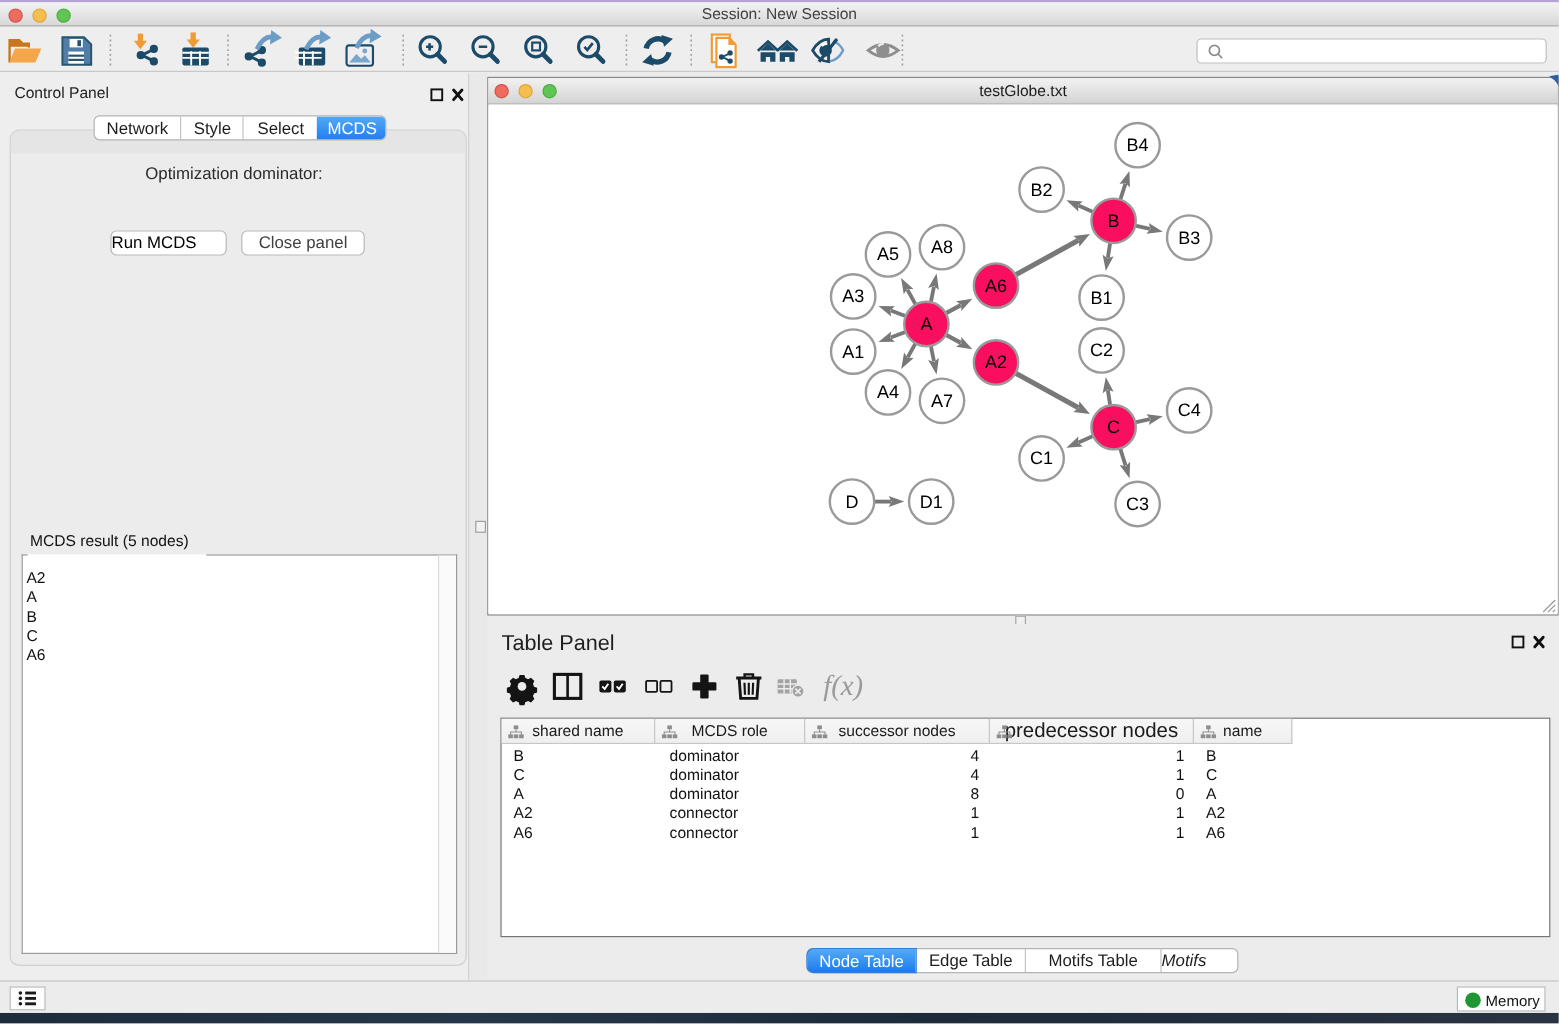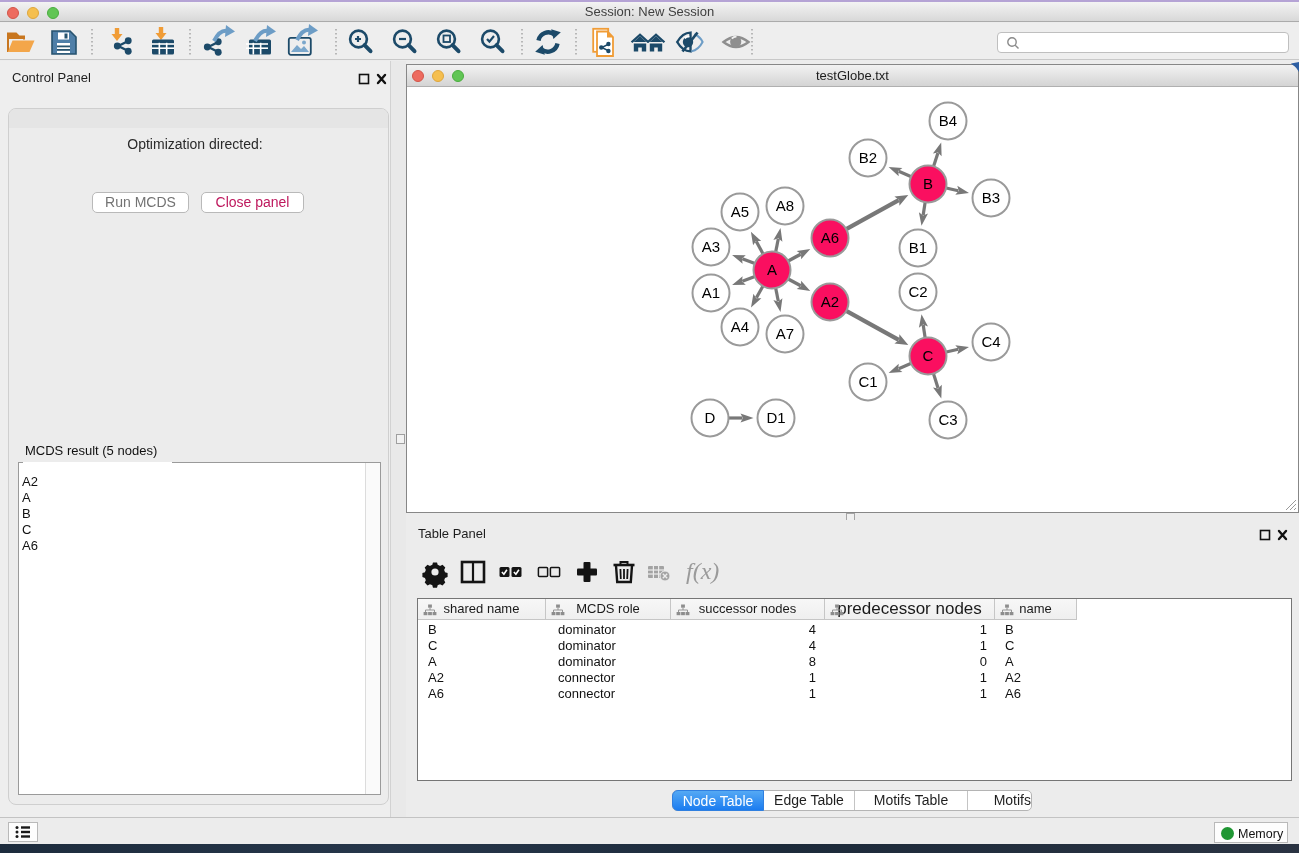--- a/index.html
+++ b/index.html
@@ -164,24 +164,30 @@
 <div class="abs" id="cp" style="left:0;top:61px;width:390px;height:756px;background:#eeeeee;">
   <div class="abs" style="left:12px;top:9px;font-size:13px;color:#1e1e1e;">Control Panel</div>
   <svg class="abs" style="left:358px;top:12px" width="30" height="12" viewBox="0 0 30 12">
     <rect x="1.5" y="1.5" width="9" height="9" fill="none" stroke="#111" stroke-width="1.6"></rect>
     <path d="M20 2 L27 10 M27 2 L20 10" stroke="#111" stroke-width="2.4" stroke-linecap="round"></path>
   </svg>
 
   <div class="abs" style="left:8px;top:47px;width:381px;height:697px;background:#ececec;border:1px solid #cfcfcf;border-radius:8px;"></div>
   <div class="abs" style="left:9px;top:48px;width:379px;height:19px;background:#e5e5e5;border-radius:7px 7px 0 0;"></div>
 
-  <div class="abs" style="left:0px;top:75px;width:390px;text-align:center;font-size:14px;color:#2a2a2a;">Optimization directed:</div>
-
-  <div class="abs" style="left:92px;top:131px;width:97px;height:21px;background:#fff;border:1px solid #b9b9b9;border-radius:5px;text-align:center;line-height:19px;font-size:14px;color:#737373;">Run MCDS</div>
-  <div class="abs" style="left:201px;top:131px;width:103px;height:21px;background:#fff;border:1px solid #b9b9b9;border-radius:5px;text-align:center;line-height:19px;font-size:14px;color:#be185d;">Close panel</div>
+  <div class="abs" style="left:78px;top:35px;width:244px;height:21px;background:#fff;border:1px solid #b4b4b4;border-radius:5px;overflow:hidden;font-size:14px;color:#1e1e1e;">
+    <div class="abs" style="left:0;top:0;width:72px;height:21px;line-height:20px;text-align:center;border-right:1px solid #c4c4c4;">Network</div>
+    <div class="abs" style="left:73px;top:0;width:51px;height:21px;line-height:20px;text-align:center;border-right:1px solid #c4c4c4;">Style</div>
+    <div class="abs" style="left:125px;top:0;width:60px;height:21px;line-height:20px;text-align:center;">Select</div>
+    <div class="abs" style="left:185px;top:0;width:59px;height:21px;line-height:20px;text-align:center;background:linear-gradient(#55a9f4,#1b7cf0);color:#fff;border-radius:0 6px 6px 0;">MCDS</div>
+  </div>
+  <div class="abs" style="left:0px;top:75px;width:390px;text-align:center;font-size:14px;color:#2a2a2a;">Optimization dominator:</div>
+
+  <div class="abs" style="left:92px;top:131px;width:97px;height:21px;background:#fff;border:1px solid #b9b9b9;border-radius:5px;line-height:19px;font-size:14px;color:#000000;">Run MCDS</div>
+  <div class="abs" style="left:201px;top:131px;width:103px;height:21px;background:#fff;border:1px solid #b9b9b9;border-radius:5px;text-align:center;line-height:19px;font-size:14px;color:#404040;">Close panel</div>
 
   <div class="abs" style="left:18px;top:401px;width:363px;height:333px;background:#fff;border:1px solid #9a9a9a;border-top:none;"></div>
   <div class="abs" style="left:18px;top:401px;width:5px;height:1px;background:#9a9a9a;"></div>
   <div class="abs" style="left:172px;top:401px;width:209px;height:1px;background:#9a9a9a;"></div>
   <div class="abs" style="left:25px;top:382px;font-size:13px;color:#111;">MCDS result (5 nodes)</div>
   <div class="abs" style="left:365px;top:402px;width:15px;height:331px;background:#fafafa;border-left:1px solid #dcdcdc;"></div>
   <div class="abs" style="left:22px;top:413px;font-size:13px;color:#111;line-height:16px;">A2<br>A<br>B<br>C<br>A6</div>
 </div>
 
 <div class="abs" style="left:390px;top:61px;width:16px;height:756px;background:#e9e9e9;border-left:1px solid #d2d2d2;"></div>
@@ -282,21 +288,21 @@
       <path d="M11 1 L1 11 M11 5 L5 11 M11 9 L9 11" stroke="#9a9a9a" stroke-width="1"></path>
     </svg>
 </div>
 <div class="abs" style="left:846px;top:513px;width:9px;height:8px;background:#f0f0f0;border:1px solid #a5a5a5;"></div>
 
 <svg class="abs" style="left:1291px;top:62px" width="8" height="12" viewBox="0 0 8 12">
     <path d="M0 1.5 L8 0 L8 10 Q5.5 5.5 3.5 4.2 Q1 2.8 0 1.5 z" fill="#2e5fa3"></path>
   </svg>
 
 <div class="abs" id="tp" style="left:406px;top:520px;width:893px;height:297px;background:#ececec;">
-  <div class="abs" style="left:12px;top:6px;font-size:13px;color:#1e1e1e;">Table Panel</div>
+  <div class="abs" style="left:12px;top:6px;font-size:18px;color:#1e1e1e;">Table Panel</div>
   <svg class="abs" style="left:853px;top:9px" width="30" height="12" viewBox="0 0 30 12">
     <rect x="1.5" y="1.5" width="9" height="9" fill="none" stroke="#111" stroke-width="1.6"></rect>
     <path d="M20 2 L27 10 M27 2 L20 10" stroke="#111" stroke-width="2.4" stroke-linecap="round"></path>
   </svg>
   <svg width="893" height="75" viewBox="0 0 893 75" style="position:absolute;left:0;top:0">
 <g transform="translate(29,52)" fill="#141414">
 <path d="M-2 -9.5 h4 l0.8 2.6 a7 7 0 0 1 2.2 0.9 l2.5-1.2 2.8 2.8 -1.2 2.5 a7 7 0 0 1 0.9 2.2 l2.6 0.8 v4 l-2.6 0.8 a7 7 0 0 1 -0.9 2.2 l1.2 2.5 -2.8 2.8 -2.5 -1.2 a7 7 0 0 1 -2.2 0.9 l-0.8 2.6 h-4 l-0.8 -2.6 a7 7 0 0 1 -2.2 -0.9 l-2.5 1.2 -2.8 -2.8 1.2 -2.5 a7 7 0 0 1 -0.9 -2.2 l-2.6 -0.8 v-4 l2.6 -0.8 a7 7 0 0 1 0.9 -2.2 l-1.2 -2.5 2.8 -2.8 2.5 1.2 a7 7 0 0 1 2.2 -0.9 z"></path>
 <circle cx="0" cy="0" r="3.6" fill="#ececec"></circle>
       </g>
 <g transform="translate(67,52)">
@@ -430,21 +436,21 @@
         <div class="abs" style="left:253px;width:145px;text-align:right;">1</div>
         <div class="abs" style="left:407px;width:162px;text-align:right;">1</div>
         <div class="abs" style="left:587px;">A6</div>
       </div>
   </div>
 
   <div class="abs" style="left:266px;top:270px;width:360px;height:21px;background:#fff;border:1px solid #b4b4b4;border-radius:5px;font-size:14px;color:#1e1e1e;">
     <div class="abs" style="left:-1px;top:-1px;width:92px;height:21px;line-height:20px;text-align:center;background:linear-gradient(#55a9f4,#1b7cf0);color:#fff;border-radius:6px 0 0 6px;border:1px solid #2f7fe0;">Node Table</div>
     <div class="abs" style="left:91px;top:0;width:91px;height:19px;line-height:19px;text-align:center;border-right:1px solid #c4c4c4;">Edge Table</div>
     <div class="abs" style="left:182px;top:0;width:113px;height:19px;line-height:19px;text-align:center;border-right:1px solid #c4c4c4;">Motifs Table</div>
-    <div class="abs" style="left:295px;top:0;width:63px;height:19px;line-height:19px;text-align:right;">Motifs</div>
+    <div class="abs" style="left:295px;top:0;width:63px;height:19px;line-height:19px;text-align:left;font-style:italic;">Motifs</div>
   </div>
 </div>
 
 <div class="abs" style="left:0;top:817px;width:1299px;height:27px;background:#ececec;border-top:1px solid #c3c3c3;">
   <div class="abs" style="left:8px;top:4px;width:30px;height:20px;background:#fdfdfd;border:1px solid #b9b9b9;">
     <svg width="28" height="18" viewBox="0 0 28 18">
         <g fill="#1a1a1a">
           <circle cx="8" cy="4.5" r="1.5"></circle>
           <rect x="12" y="3.3" width="9" height="2.4"></rect>
           <circle cx="8" cy="9" r="1.5"></circle>

